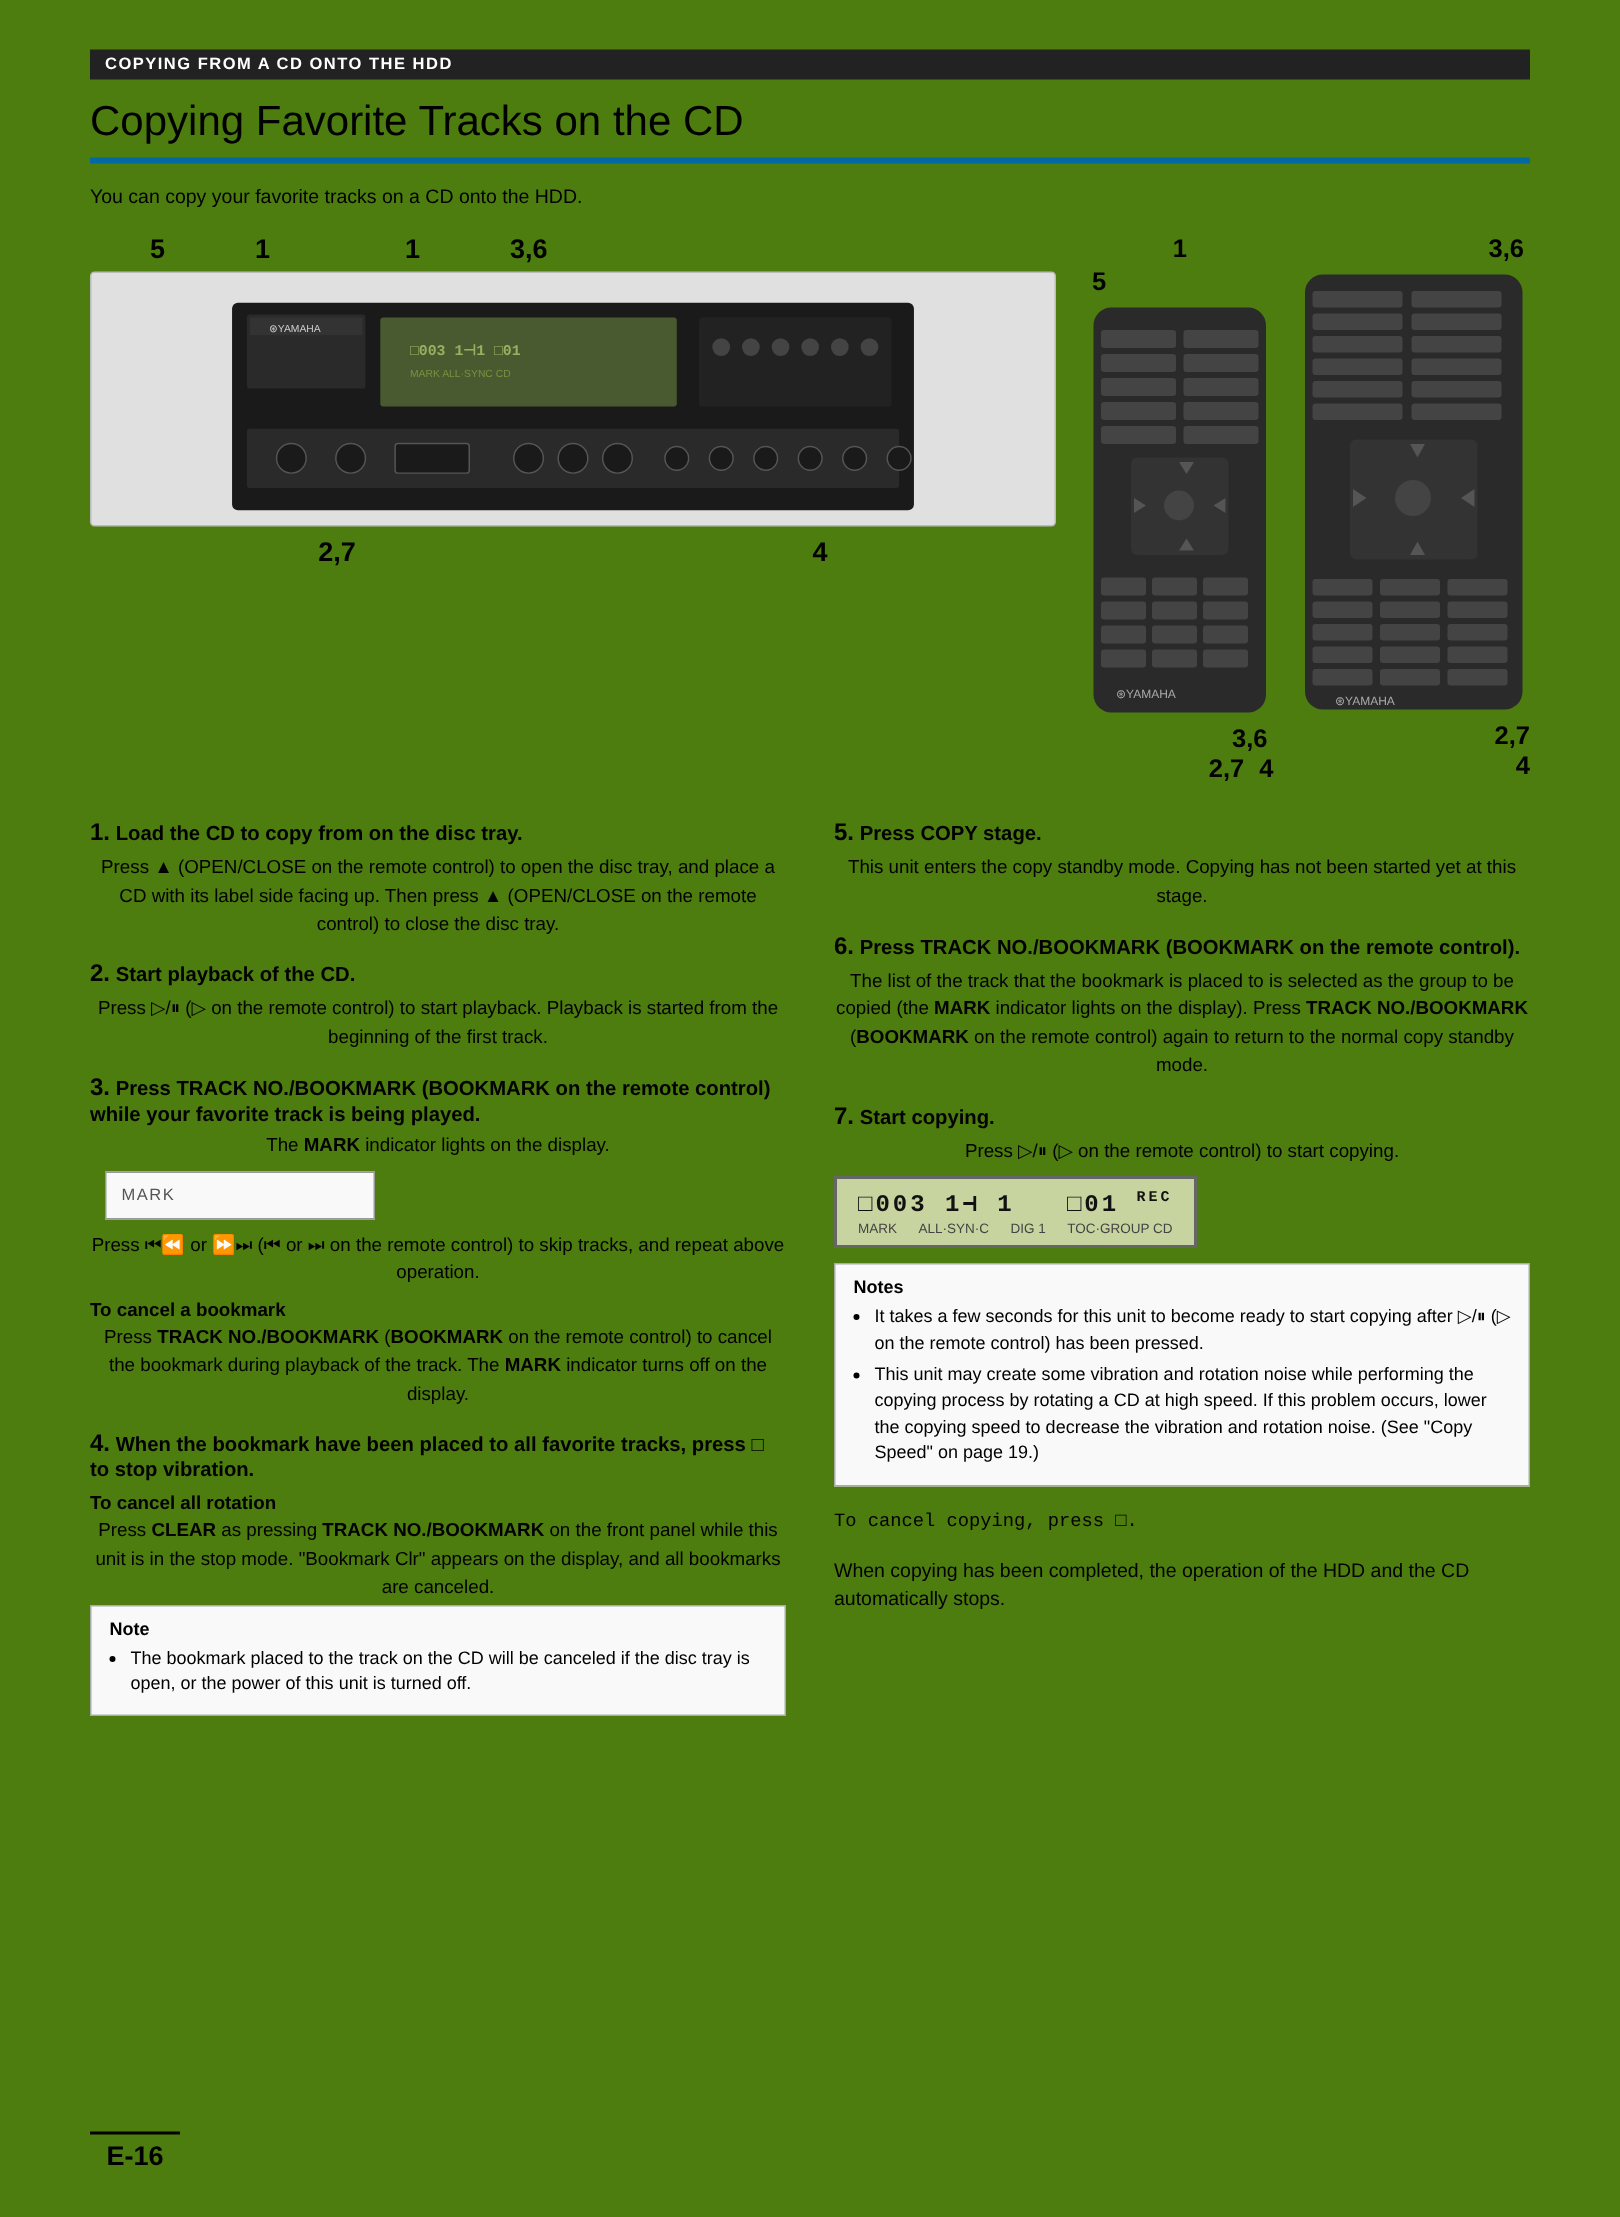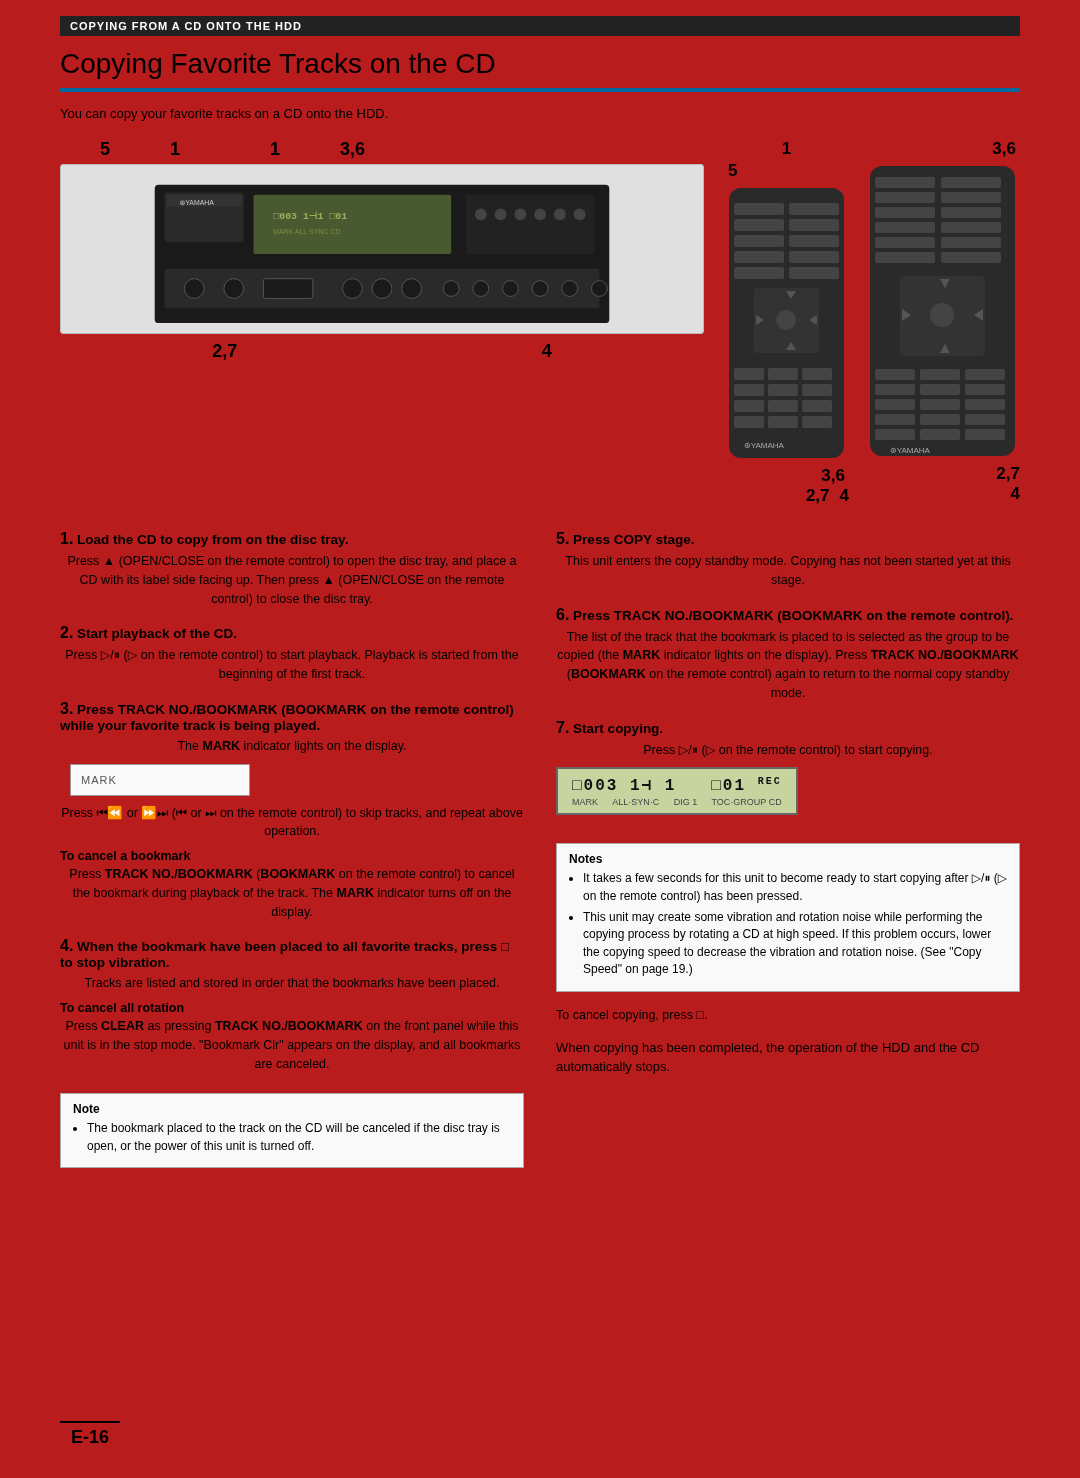--- a/index.html
+++ b/index.html
@@ -9,22 +9,22 @@
       font-size: 13px;
       color: #000;
       width: 1080px;
       min-height: 1478px;
       padding: 0;
     }
 
     .page-container {
       width: 1080px;
       min-height: 1478px;
-      background: #b91c1c;
-      padding: 16px 60px 50px 60px;
+      background: #4d7c0f;
+      padding: 33px 60px 50px 60px;
       position: relative;
     }
 
     
     .section-header-bar {
       background: #222;
       color: #fff;
       font-size: 11px;
       font-weight: bold;
       letter-spacing: 1px;
@@ -115,21 +115,21 @@
       font-size: 11px;
       color: #555;
       letter-spacing: 1px;
     }
 
     
     .note-box {
       border: 1px solid #aaa;
       background: #f9f9f9;
       padding: 8px 12px;
-      margin-top: 20px;
+      margin-top: 2px;
       font-size: 12px;
     }
 
     .note-box .note-title {
       font-weight: bold;
       font-size: 12px;
       margin-bottom: 4px;
     }
 
     .note-box ul {
@@ -158,20 +158,21 @@
     .bold-note {
       font-weight: normal;
       font-size: 13px;
       margin-top: 16px;
       line-height: 1.5;
     }
 
     .cancel-note {
       font-size: 12.5px;
       margin-top: 0;
+      font-family: Liberation Mono, monospace;
     }
   </style>
 </head>
 <body>
 
 <div class="page-container">
 
   <div class="section-header-bar">
     <span>COPYING FROM A CD ONTO THE HDD</span>
   </div>
@@ -370,21 +371,20 @@
         <div class="step-body">
           Press <b>TRACK NO./BOOKMARK</b> (<b>BOOKMARK</b> on the remote control) to cancel the bookmark during playback of the track. The <b>MARK</b> indicator turns off on the display.
         </div>
       </div>
 
       <div class="step-block">
         <div class="step-title">
           <span style="font-size:16px; font-weight:bold;">4.</span>
           <b>When the bookmark have been placed to all favorite tracks, press □ to stop vibration.</b>
         </div>
-        <div class="step-body">Tracks are listed and stored in order that the bookmarks have been placed.</div>
         <div class="sub-title">To cancel all rotation</div>
         <div class="step-body">
           Press <b>CLEAR</b> as pressing <b>TRACK NO./BOOKMARK</b> on the front panel while this unit is in the stop mode. "Bookmark Clr" appears on the display, and all bookmarks are canceled.
         </div>
 
         <div class="note-box">
           <div class="note-title">Note</div>
           <ul>
             <li>The bookmark placed to the track on the CD will be canceled if the disc tray is open, or the power of this unit is turned off.</li>
           </ul>

